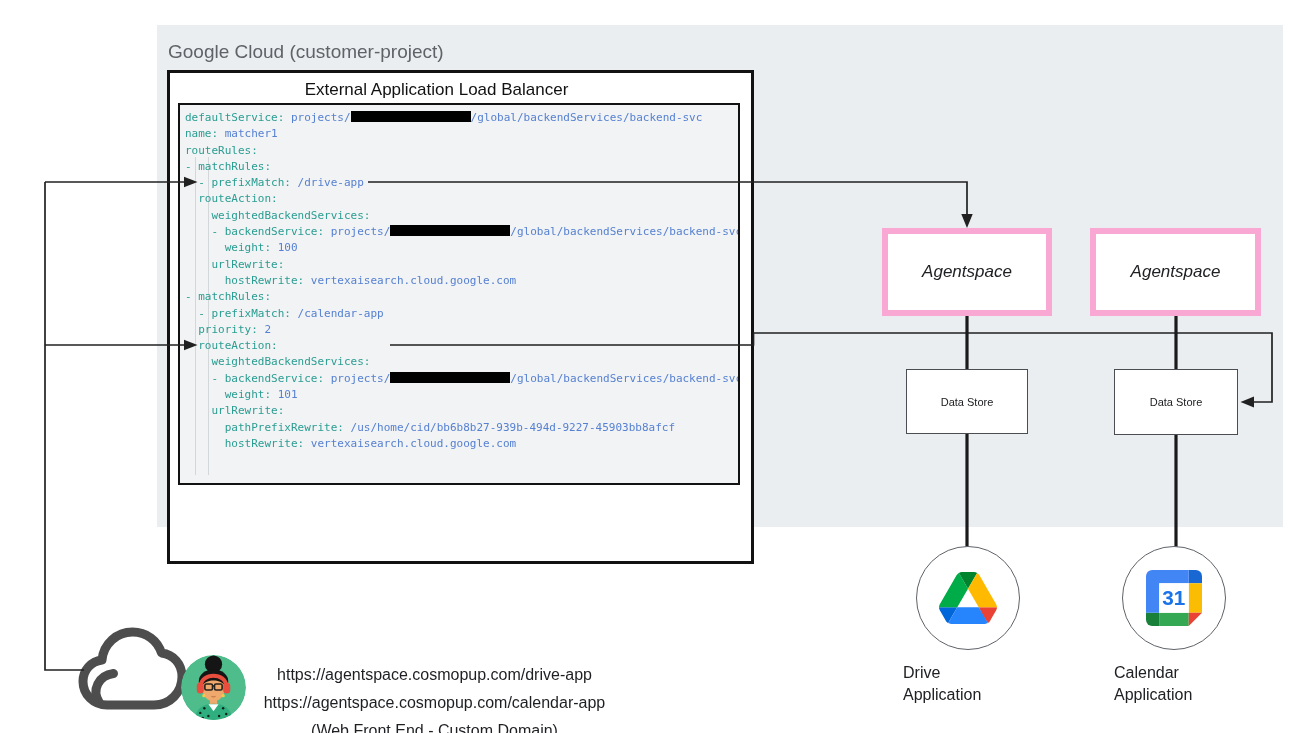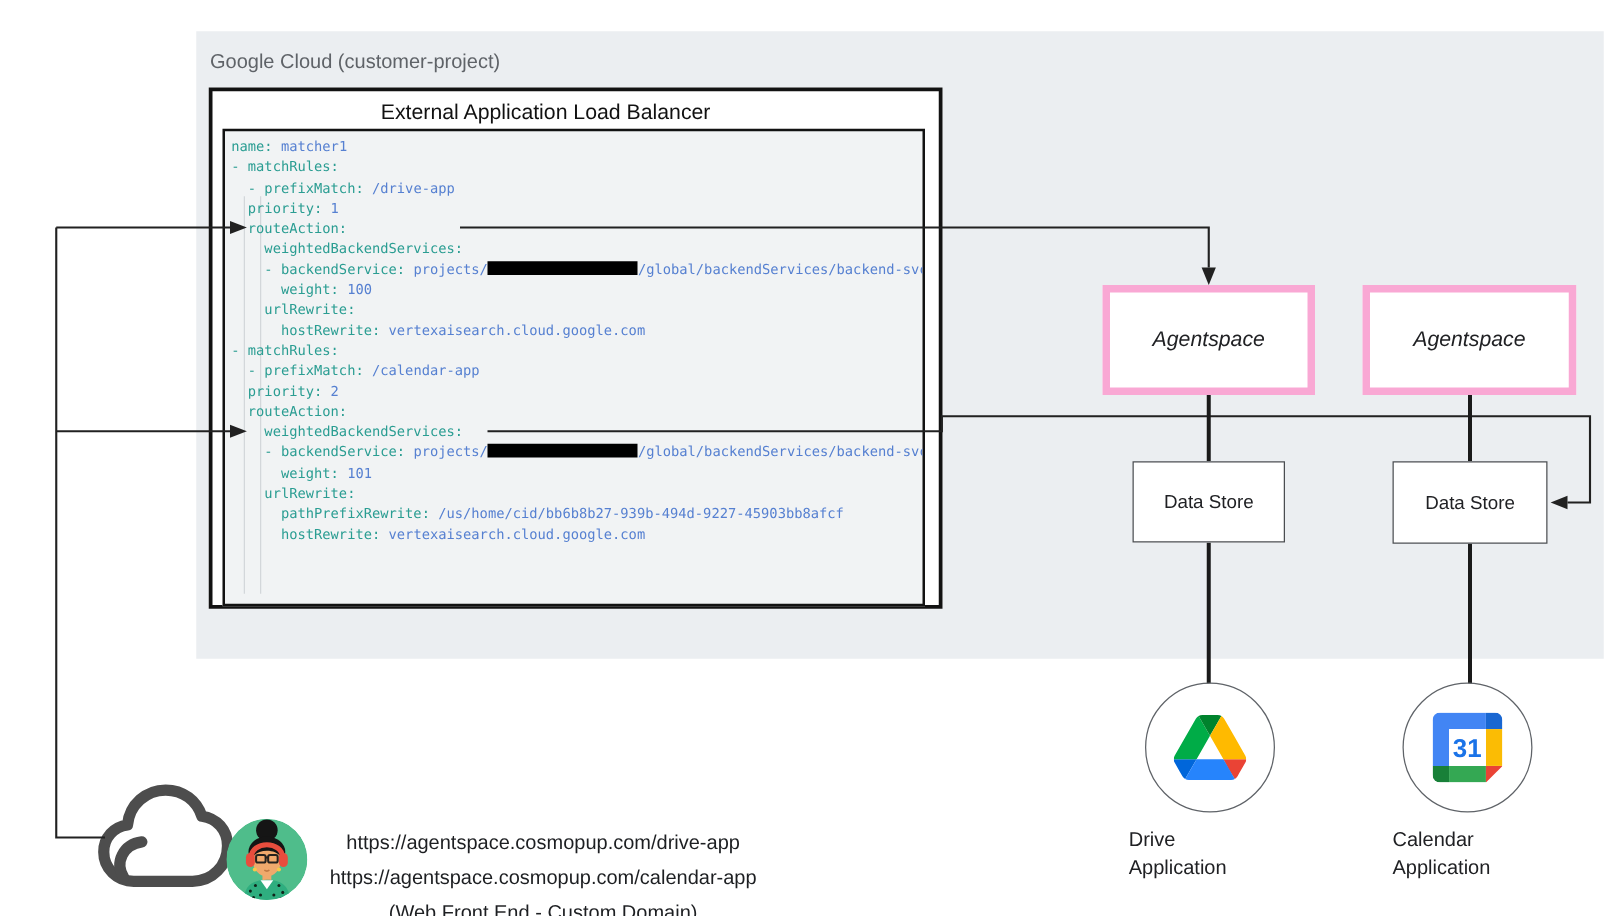--- a/index.html
+++ b/index.html
@@ -2,43 +2,43 @@
 <html style="--panel-bg: #ebeef1; --code-bg: #f1f3f4; --code-key: #2a9d92; --code-value: #5680d1; --text-gray: #5f6368; --line: #212121; --drive-blue: #0066da; --drive-green: #00ac47; --drive-red: #ea4335; --drive-dark-green: #00832d; --drive-light-blue: #2684fc; --drive-yellow: #ffba00; --cal-blue: #4285f4; --cal-dark-blue: #1967d2; --cal-yellow: #fbbc04; --cal-green: #34a853; --cal-dark-green: #188038; --cal-red: #ea4335; --cal-text: #1a73e8; --avatar-bg: #4fbd8b; --avatar-skin: #f0a96c; --avatar-phones: #e84d3d; --cloud-stroke: #4d4d4d;"><head>
 <meta charset="utf-8">
 <style>
   html,body{margin:0;padding:0;background:#ffffff;}
   .canvas{position:relative;width:1292px;height:733px;background:#ffffff;overflow:hidden;
           font-family:"Liberation Sans",sans-serif;color:#202124;}
 
   
   .gcp-panel{position:absolute;left:157px;top:25px;width:1126px;height:502px;
              background:var(--panel-bg,#ebeef1);z-index:1;}
-  .gcp-label{position:absolute;left:11px;top:16px;font-size:16px;color:var(--text-gray,#5f6368);}
-
-  
-  .lb-box{position:absolute;left:167px;top:70px;width:587px;height:417px;box-sizing:border-box;
+  .gcp-label{position:absolute;left:11px;top:16px;font-size:19px;color:var(--text-gray,#5f6368);}
+
+  
+  .lb-box{position:absolute;left:167px;top:70px;width:587px;height:494px;box-sizing:border-box;
           background:#ffffff;border:3px solid #121212;z-index:2;}
   .lb-title{margin-top:7px;text-align:center;font-size:17px;color:#111;padding-right:48px;}
   .code-block{position:absolute;left:8px;top:30px;width:562px;height:382px;box-sizing:border-box;
               background:var(--code-bg,#f1f3f4);border:2px solid #121212;overflow:hidden;}
   .indent-guide{position:absolute;width:1px;top:52px;bottom:8px;background:#d3d7da;z-index:0;}
   .ig1{left:15px;} .ig2{left:28px;}
   #code-lines{position:relative;z-index:1;padding:5px 0 0 5px;
               font-family:"DejaVu Sans Mono",monospace;font-size:11px;line-height:16.3px;}
   .code-line{white-space:pre;}
   .code-key{color:var(--code-key,#2a9d92);}
   .code-val{color:var(--code-value,#5680d1);}
   .redacted{display:inline-block;width:120px;height:11px;background:#000;vertical-align:-1px;}
 
   
   .node{position:absolute;box-sizing:border-box;background:#fff;display:flex;
         align-items:center;justify-content:center;z-index:6;}
   .agentspace{width:170px;height:88px;border:6px solid #f9a8d4;font-style:italic;font-size:17px;}
   .as1{left:882px;top:228px;} .as2{left:1090px;top:228px;width:171px;}
-  .datastore{width:122px;height:65px;border:1.5px solid #4a4d51;font-size:15px;}
+  .datastore{width:122px;height:65px;border:1.5px solid #4a4d51;font-size:11px;}
   .ds1{left:906px;top:369px;} .ds2{left:1114px;top:369px;width:124px;height:66px;}
 
   
   .app-circle{position:absolute;width:104px;height:104px;border-radius:50%;box-sizing:border-box;
               background:#fff;border:1.6px solid #5f6368;display:flex;align-items:center;
               justify-content:center;z-index:6;}
   .drive-circle{left:916px;top:546px;} .calendar-circle{left:1122px;top:546px;}
   .app-label{position:absolute;width:130px;text-align:left;font-size:16px;line-height:22px;
              color:#202124;z-index:3;}
   .drive-label{left:903px;top:662px;} .calendar-label{left:1114px;top:662px;}
@@ -72,24 +72,25 @@
   <div class="gcp-panel">
     <div class="gcp-label">Google Cloud (customer-project)</div>
   </div>
 
   <div class="lb-box">
     <div class="lb-title">External Application Load Balancer</div>
     <div class="code-block">
       <div class="indent-guide ig1"></div>
       <div class="indent-guide ig2"></div>
       <div id="code-lines">
+          <div class="code-line"><span class="code-key">defaultService:</span><span class="code-val"> projects/</span><span class="redacted"></span><span class="code-val">/global/backendServices/backend-svc</span></div>
           <div class="code-line"><span class="code-key">name:</span><span class="code-val"> matcher1</span></div>
+          <div class="code-line"><span class="code-key">routeRules:</span></div>
           <div class="code-line"><span class="code-key">- matchRules:</span></div>
           <div class="code-line"><span class="code-key">  - prefixMatch:</span><span class="code-val"> /drive-app</span></div>
-          <div class="code-line"><span class="code-key">  priority:</span><span class="code-val"> 1</span></div>
           <div class="code-line"><span class="code-key">  routeAction:</span></div>
           <div class="code-line"><span class="code-key">    weightedBackendServices:</span></div>
           <div class="code-line"><span class="code-key">    - backendService:</span><span class="code-val"> projects/</span><span class="redacted"></span><span class="code-val">/global/backendServices/backend-svc</span></div>
           <div class="code-line"><span class="code-key">      weight:</span><span class="code-val"> 100</span></div>
           <div class="code-line"><span class="code-key">    urlRewrite:</span></div>
           <div class="code-line"><span class="code-key">      hostRewrite:</span><span class="code-val"> vertexaisearch.cloud.google.com</span></div>
           <div class="code-line"><span class="code-key">- matchRules:</span></div>
           <div class="code-line"><span class="code-key">  - prefixMatch:</span><span class="code-val"> /calendar-app</span></div>
           <div class="code-line"><span class="code-key">  priority:</span><span class="code-val"> 2</span></div>
           <div class="code-line"><span class="code-key">  routeAction:</span></div>

